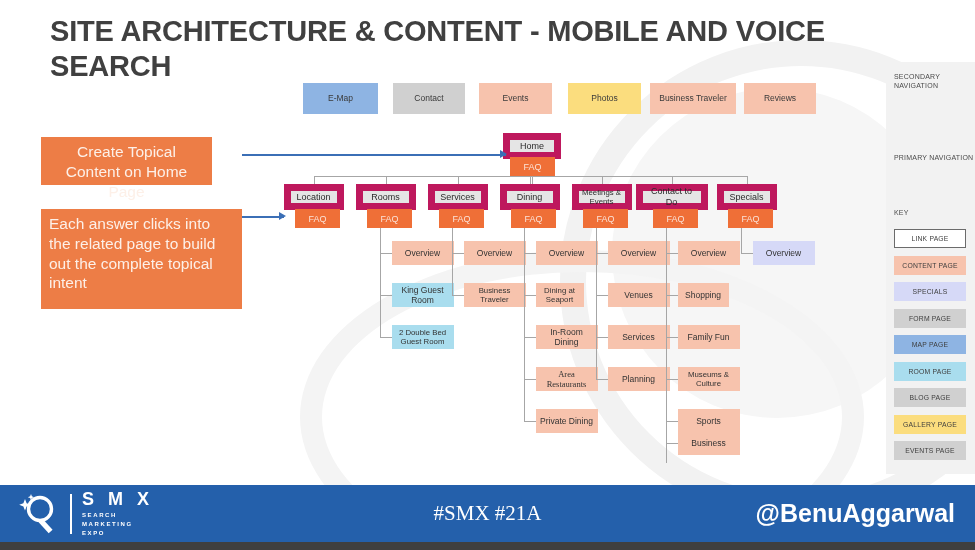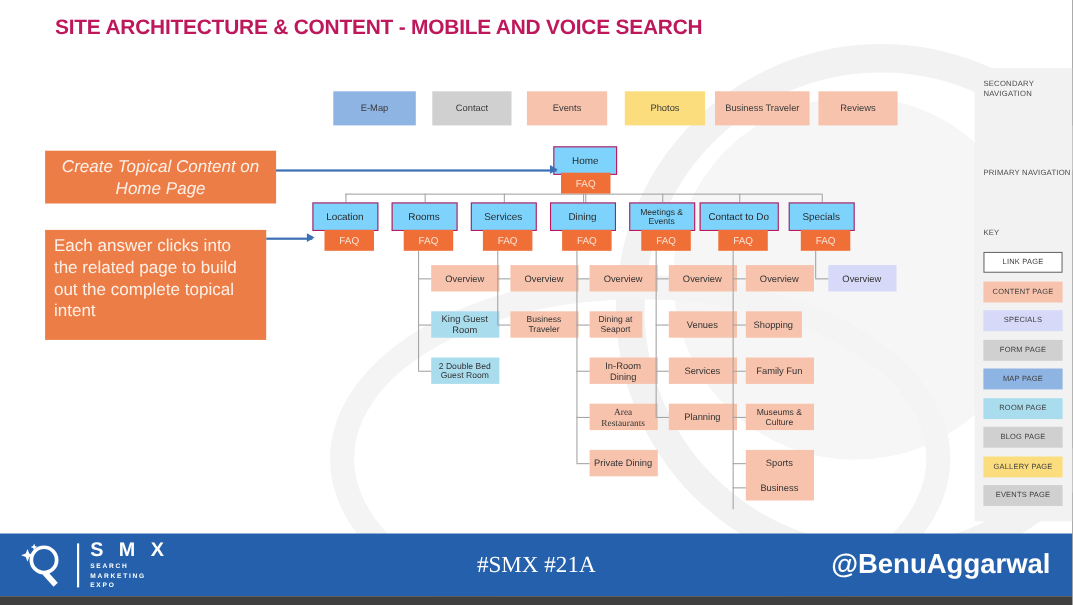--- a/index.html
+++ b/index.html
@@ -42,24 +42,24 @@
     border: 22px solid #f4f4f4;
     border-radius: 50%;
   }
 
   
   #title {
     position: absolute;
     left: 50px;
     top: 14px;
     width: 810px;
-    font-size: 19px;
+    font-size: 29px;
     line-height: 1.22;
     font-weight: bold;
-    color: #be185d;
+    color: #404040;
     letter-spacing: -0.2px;
     font-family: "Liberation Sans", sans-serif;
   }
 
   
   .box {
     position: absolute;
     box-sizing: border-box;
     display: flex;
     align-items: center;
@@ -76,22 +76,22 @@
   .navbtn { font-size: 8.5px; color: #3a3a3a; }
   .c-map      { background: #8eb4e3; }
   .c-form     { background: #d0d0d0; }
   .c-content  { background: #f7c3ad; }
   .c-gallery  { background: #fbdd7e; }
   .c-room     { background: #a9ddee; }
   .c-specials { background: #d6d9f7; }
 
   
   .linkbox {
-    background: #7dd3fc;
-    border: 1px solid #be185d;
+    background: #e5e5e5;
+    border: 7px solid #be185d;
     font-size: 9px;
     color: #2b2b2b;
     z-index: 6;
   }
   .faq {
     position: absolute;
     box-sizing: border-box;
     background: #ef6f37;
     color: #fbe3d8;
     font-size: 9px;
@@ -342,21 +342,21 @@
       <div class="ln v" style="left: 740.5px; top: 228px; height: 25px;"></div>
       <div class="ln h" style="left: 740.5px; top: 253px; width: 12px;"></div>
       <div class="box c-specials" style="left: 752.5px; top: 241px; width: 62px; height: 24px;">Overview</div>
     </div>
 
   <div class="arrow-line" style="left:242px; top:154px; width:264px;"></div>
   <div class="arrow-head" style="left:500px; top:150px;"></div>
   <div class="arrow-line" style="left:242px; top:216px; width:42px;"></div>
   <div class="arrow-head" style="left:279px; top:212px;"></div>
 
-  <div class="callout center" style="left:41px; top:137px; width:210px; height:48px;font-style:italic;">Create Topical Content on Home Page</div>
+  <div class="callout center" style="left:41px; top:137px; width:171px; height:48px;">Create Topical Content on Home Page</div>
   <div class="callout left" style="left:41px; top:209px; width:201px; height:100px;">Each answer clicks into the related page to build out the complete topical intent</div>
 
   <div id="legend">
     <div class="leg-label" style="top:10px;">SECONDARY NAVIGATION</div>
     <div class="leg-label" style="top:91px;">PRIMARY NAVIGATION</div>
     <div class="leg-label" style="top:146px;">KEY</div>
     <div id="legend-chips">
         <div class="leg-chip link" style="top: 167px; background: rgb(255, 255, 255);">LINK PAGE</div>
         <div class="leg-chip" style="top: 193.5px; background: rgb(247, 195, 173);">CONTENT PAGE</div>
         <div class="leg-chip" style="top: 220px; background: rgb(214, 217, 247);">SPECIALS</div>

